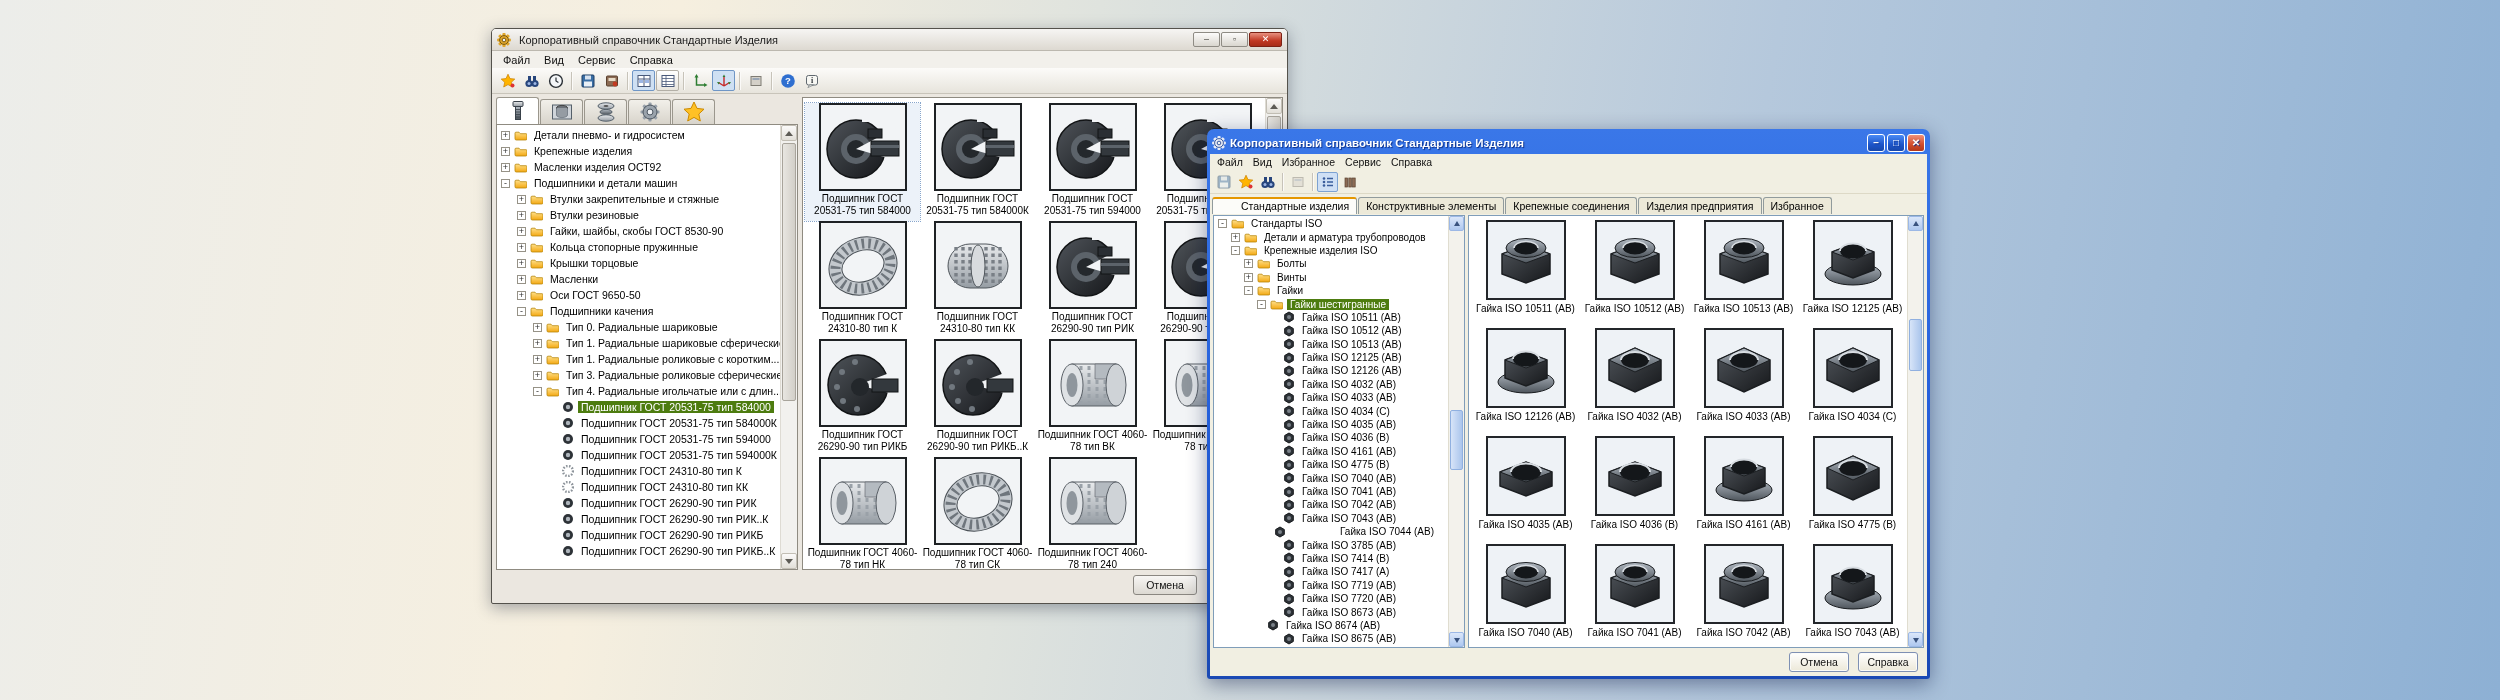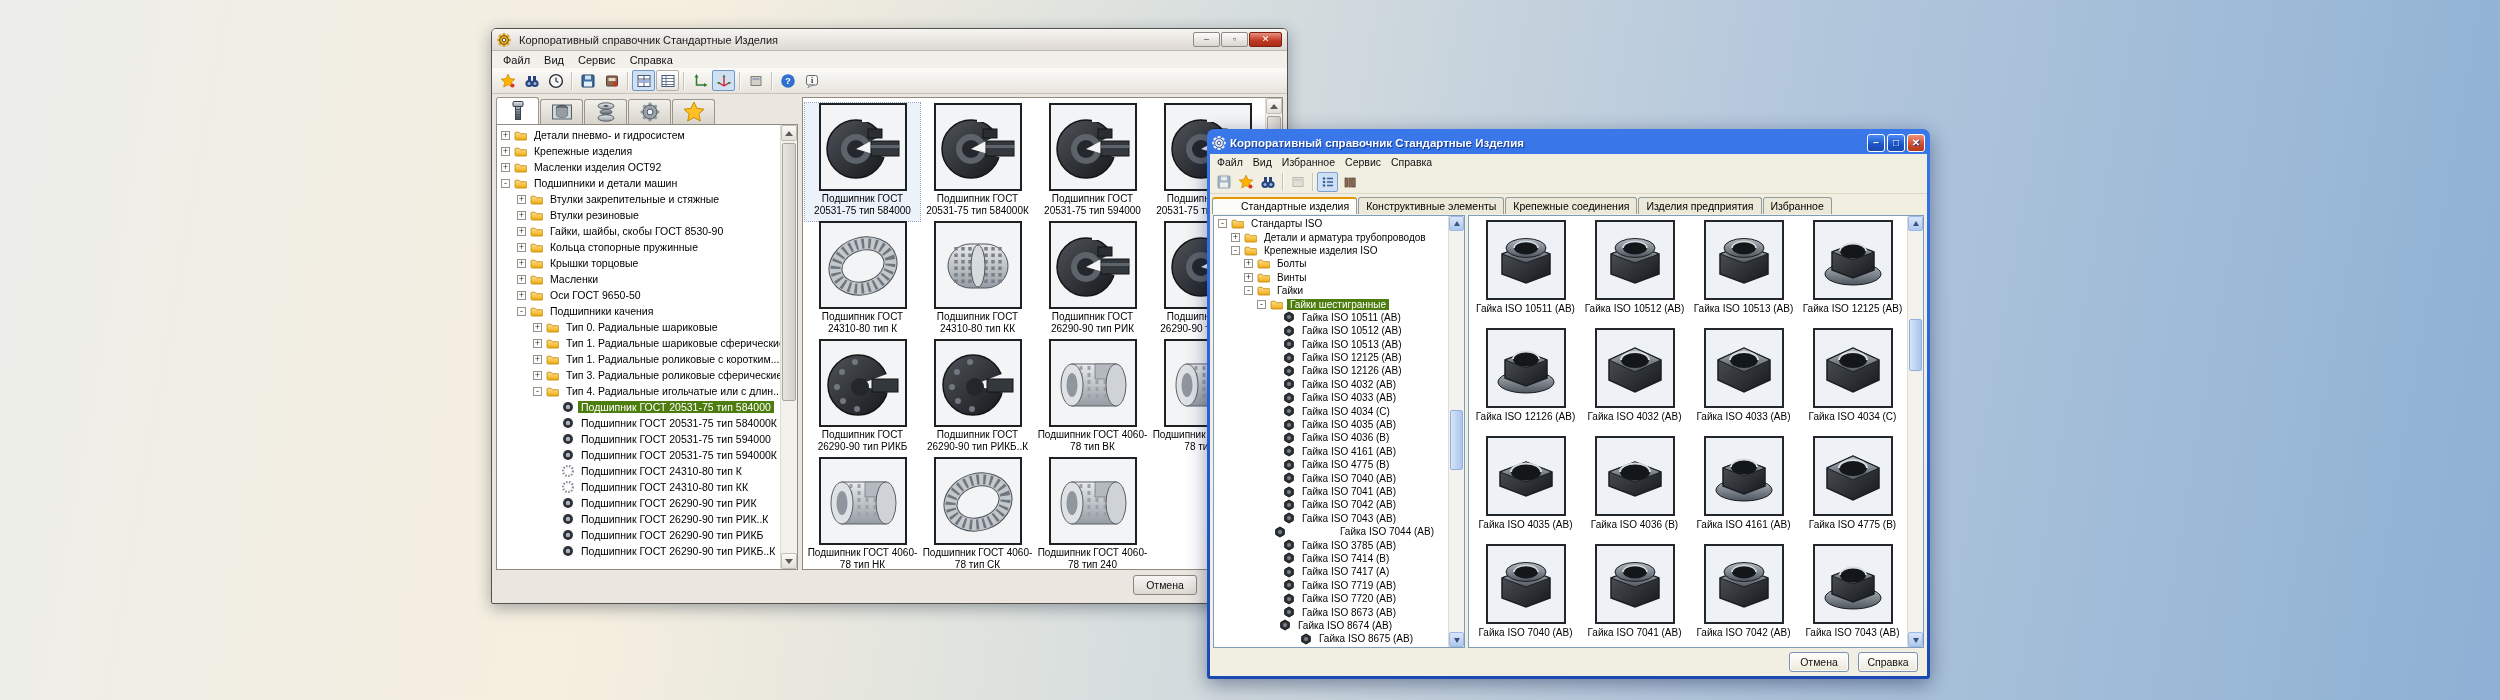--- a/index.html
+++ b/index.html
@@ -1213,31 +1213,31 @@
             <div class="trow" style="padding-left: 56px;">
               <span class="exp-sp"></span>
               <span class="ticon">
                 <svg width="12" height="12" viewBox="0 0 12 12">
                   <path d="M6 1l4.3 2.5v5L6 11 1.7 8.5v-5z" fill="#2d3237" stroke="#14171a"></path>
                   <circle cx="6" cy="6" r="2" fill="#7b828a"></circle>
                 </svg>
               </span>
               <span class="lbl">Гайка ISO 8673 (АВ)</span>
             </div>
-            <div class="trow" style="padding-left: 52px;">
+            <div class="trow" style="padding-left: 40px;">
               <span class="exp-sp"></span>
               <span class="ticon">
                 <svg width="12" height="12" viewBox="0 0 12 12">
                   <path d="M6 1l4.3 2.5v5L6 11 1.7 8.5v-5z" fill="#2d3237" stroke="#14171a"></path>
                   <circle cx="6" cy="6" r="2" fill="#7b828a"></circle>
                 </svg>
               </span>
               <span class="lbl">Гайка ISO 8674 (АВ)</span>
             </div>
-            <div class="trow" style="padding-left: 73px;">
+            <div class="trow" style="padding-left: 56px;">
               <span class="exp-sp"></span>
               <span class="ticon">
                 <svg width="12" height="12" viewBox="0 0 12 12">
                   <path d="M6 1l4.3 2.5v5L6 11 1.7 8.5v-5z" fill="#2d3237" stroke="#14171a"></path>
                   <circle cx="6" cy="6" r="2" fill="#7b828a"></circle>
                 </svg>
               </span>
               <span class="lbl">Гайка ISO 8675 (АВ)</span>
             </div>
             <div class="trow" style="padding-left: 30px;">

